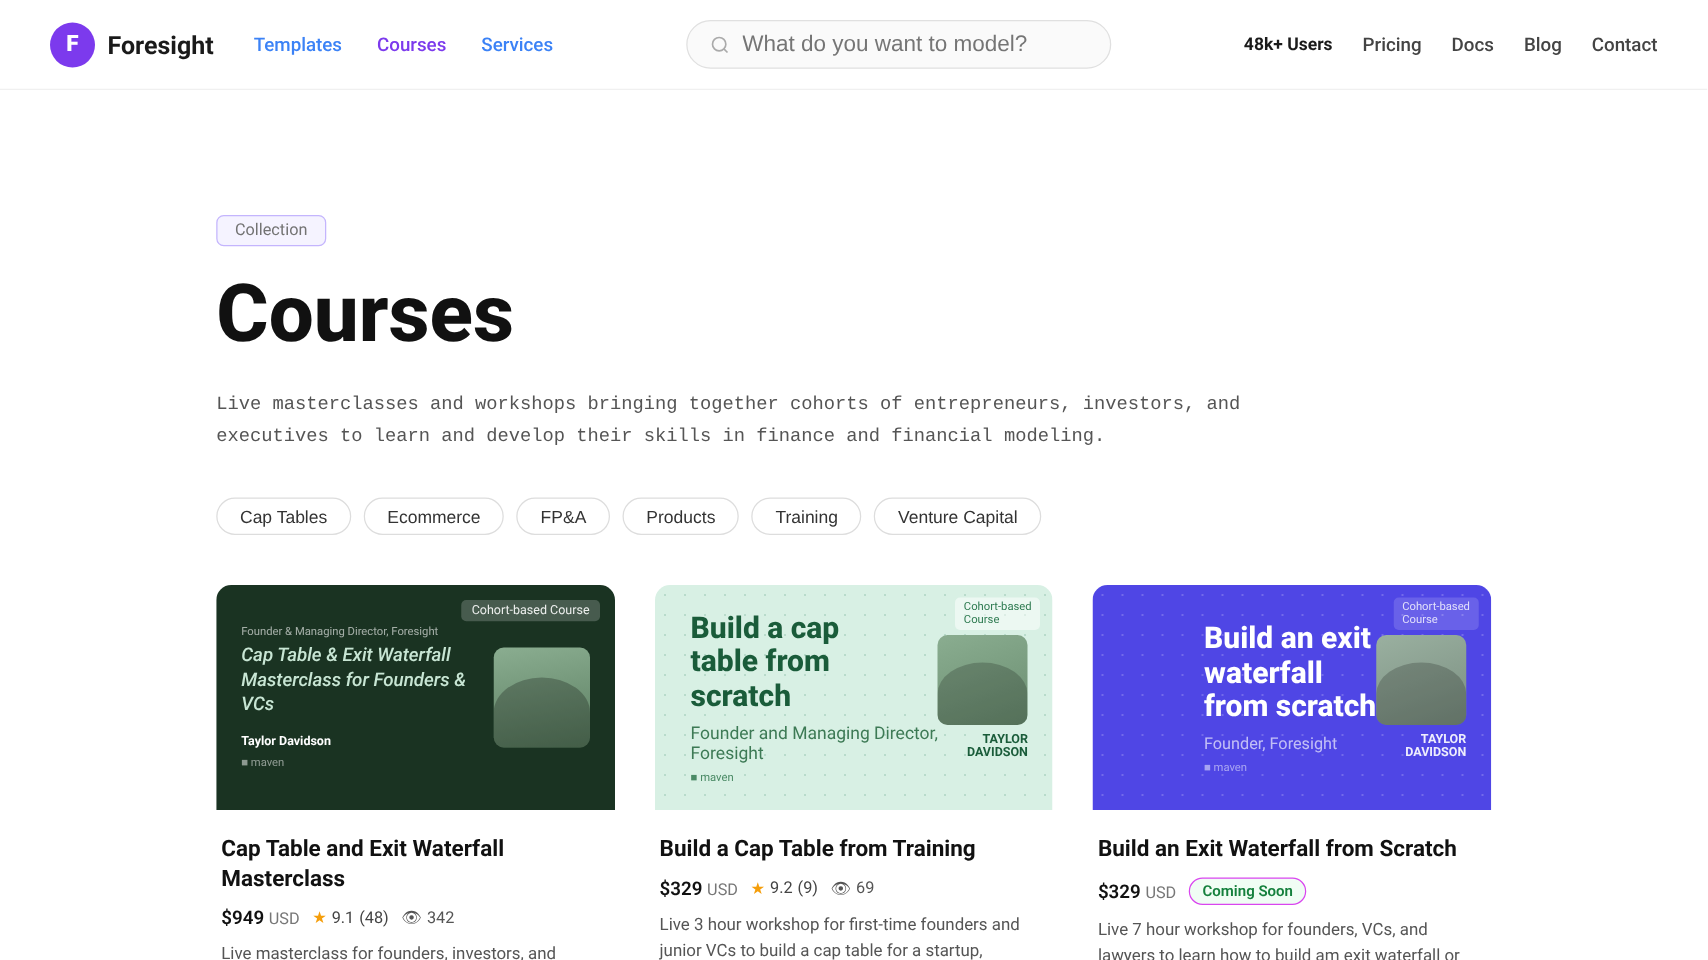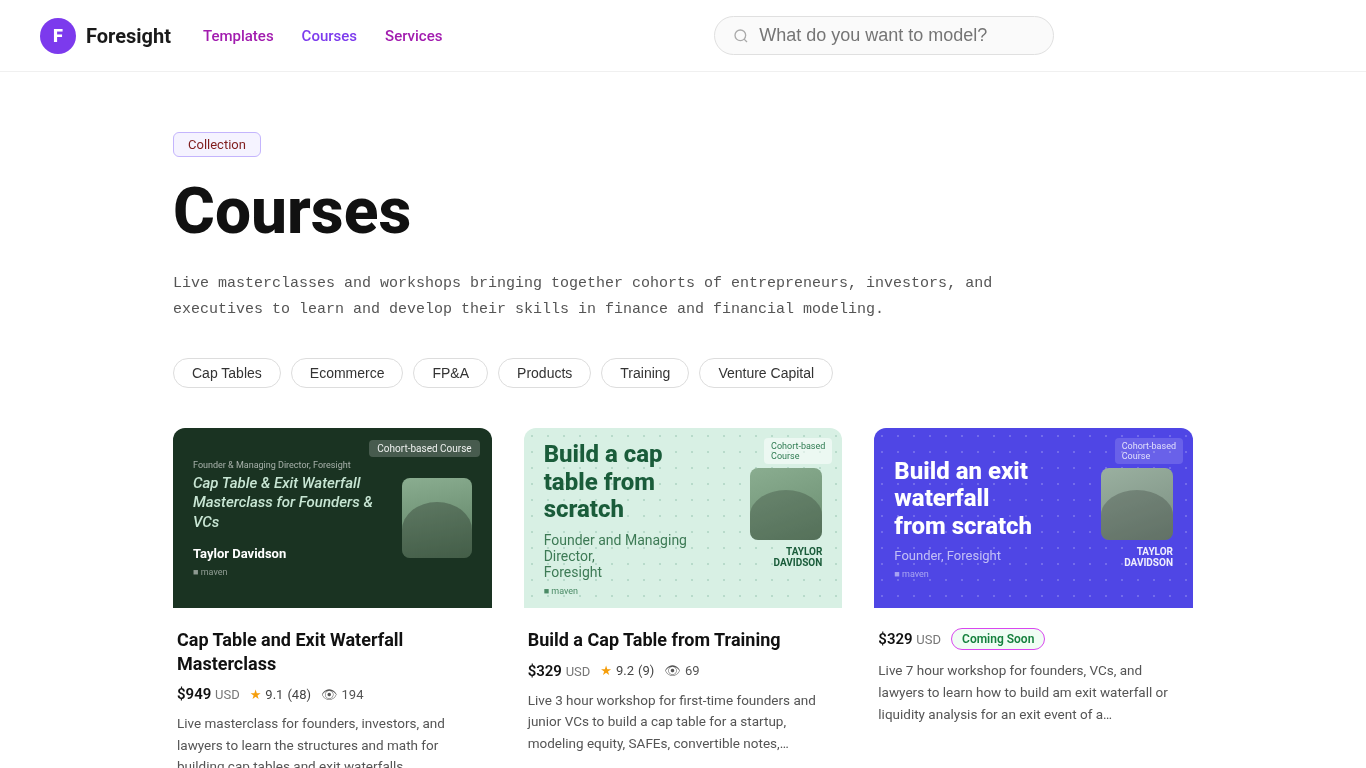--- a/index.html
+++ b/index.html
@@ -17,21 +17,21 @@
       font-weight: 700; font-size: 20px; color: #1a1a1a;
       text-decoration: none; margin-right: 32px;
     }
     .logo-icon {
       width: 36px; height: 36px; border-radius: 50%;
       background: #7c3aed; display: flex; align-items: center; justify-content: center;
       color: #fff; font-weight: 900; font-size: 18px;
     }
     .nav-links { display: flex; gap: 28px; align-items: center; }
     .nav-links a {
-      font-size: 15px; color: #a21caf; text-decoration: none; font-weight: 500;
+      font-size: 15px; color: #3b82f6; text-decoration: none; font-weight: 500;
     }
     .nav-links a.active { color: #7c3aed; }
     .nav-search {
       margin: 0 auto;
       display: flex; align-items: center;
       border: 1px solid #e0e0e0; border-radius: 24px;
       padding: 8px 18px; gap: 10px; width: 340px;
       background: #fafafa;
     }
     .nav-search input {
@@ -45,23 +45,23 @@
     }
     .nav-right a {
       font-size: 15px; color: #444; text-decoration: none; font-weight: 500;
     }
 
     
     main { max-width: 1100px; margin: 0 auto; padding: 60px 40px 40px; }
 
     .collection-badge {
       display: inline-block;
-      border: 1px solid #c4b5fd; color: #7f1d1d;
+      border: 1px solid #c4b5fd; color: #737373;
       font-size: 13px; padding: 4px 14px; border-radius: 6px;
-      margin-bottom: 20px; background: #f5f3ff;
+      margin-bottom: 20px; background: #f5f3ff; margin-top: 40px;
     }
     .page-title {
       font-size: 64px; font-weight: 800; color: #111;
       line-height: 1.1; margin-bottom: 24px;
     }
     .page-description {
       font-size: 15px; color: #555; line-height: 1.7;
       max-width: 820px; font-family: 'Courier New', monospace;
       margin-bottom: 36px;
     }
@@ -93,22 +93,22 @@
       display: flex; align-items: center; justify-content: center;
       position: relative; overflow: hidden;
     }
     .card-image-blue {
       background: #4f46e5;
       width: 100%; height: 180px;
       display: flex; align-items: center; justify-content: center;
       position: relative; overflow: hidden;
     }
     .card-image-inner {
-      padding: 20px; display: flex; align-items: center; justify-content: space-between;
-      width: 100%; height: 100%; gap: 27px;
+      padding: 20px; display: flex; align-items: center; justify-content: flex-end;
+      width: 100%; height: 100%;
     }
     .card-badge {
       position: absolute; top: 12px; right: 12px;
       font-size: 10px; background: rgba(255,255,255,0.2);
       color: rgba(255,255,255,0.9); padding: 3px 8px; border-radius: 4px;
       white-space: nowrap;
     }
 
     .card-body { padding: 20px 4px 10px; }
     .card-name { font-size: 18px; font-weight: 700; color: #111; line-height: 1.3; margin-bottom: 10px; }
@@ -156,20 +156,27 @@
     <a href="#" class="active">Courses</a>
     <a href="#">Services</a>
   </div>
   <div class="nav-search">
     <svg class="search-icon-svg" width="16" height="16" viewBox="0 0 24 24" fill="none" stroke="#aaa" stroke-width="2">
       <circle cx="11" cy="11" r="8"></circle>
         <path d="m21 21-4.35-4.35"></path>
     </svg>
     <input type="text" placeholder="What do you want to model?" style="">
   </div>
+  <div class="nav-right">
+    <span class="users-badge">48k+ Users</span>
+    <a href="#">Pricing</a>
+    <a href="#">Docs</a>
+    <a href="#">Blog</a>
+    <a href="#">Contact</a>
+  </div>
 </nav>
 
 <main>
   <span class="collection-badge">Collection</span>
   <h1 class="page-title">Courses</h1>
   <p class="page-description">Live masterclasses and workshops bringing together cohorts of entrepreneurs, investors,
 and executives to learn and develop their skills in finance and financial modeling.</p>
 
   
   <div class="filter-tags">
@@ -184,21 +191,21 @@
   
   <div class="cards-grid">
 
     <div class="card">
       <div class="card-image-dark">
         <div class="card-badge">Cohort-based Course</div>
         <div class="card-image-inner">
           <div>
             <div style="font-size:9px;color:rgba(255,255,255,0.6);margin-bottom:4px;">Founder &amp; Managing Director, Foresight</div>
             <div style="font-style:italic;font-size:15px;color:#c8e6d4;font-weight:500;line-height:1.3;">Cap Table &amp; Exit Waterfall<br><em>Masterclass for Founders &amp; VCs</em></div>
-            <div style="margin-top:14px;font-size:13px;font-weight:700;color:#fff;">Taylor Davidson</div>
+            <div style="margin-top:14px;font-size:10px;font-weight:700;color:#fff;">Taylor Davidson</div>
             <div style="font-size:9px;color:rgba(255,255,255,0.5);margin-top:6px;">■ maven</div>
           </div>
           <div style="width:80px;height:80px;border-radius:8px;background:linear-gradient(170deg,#8aad90 0%,#5a7d60 100%);overflow:hidden;display:flex;align-items:flex-end;">
             <div style="width:100%;height:70%;background:rgba(0,0,0,0.25);border-radius:50% 50% 0 0;"></div>
           </div>
         </div>
       </div>
       <div class="card-body">
         <div class="card-name">Cap Table and Exit Waterfall Masterclass</div>
         <div class="card-price-row">
@@ -206,21 +213,21 @@
             <span>$949</span>
             <span class="price-usd">USD</span>
           </span>
           <span class="rating">
             <span class="star">★</span>
             <span>9.1</span>
             <span>(48)</span>
           </span>
           <span class="viewers">
             <span class="eye-icon">👁</span>
-            <span>194</span>
+            <span>342</span>
           </span>
         </div>
         <p class="card-desc">Live masterclass for founders, investors, and lawyers to learn the structures and math for building cap tables and exit waterfalls.</p>
       </div>
     </div>
 
     <div class="card">
       <div class="card-image-light" style="background:#d8f0e4;position:relative;">
         <div class="dots-pattern"></div>
         <div style="position:absolute;top:10px;right:10px;font-size:9px;color:#2d7a50;background:rgba(255,255,255,0.5);padding:3px 7px;border-radius:4px;z-index:1;">Cohort-based<br>Course</div>
@@ -271,20 +278,21 @@
           </div>
           <div style="display:flex;flex-direction:column;align-items:flex-end;gap:6px;">
             <div style="width:72px;height:72px;border-radius:8px;background:linear-gradient(160deg,#9ab0a0 0%,#7a8e80 100%);overflow:hidden;display:flex;align-items:flex-end;">
               <div style="width:100%;height:70%;background:rgba(0,0,0,0.2);border-radius:50% 50% 0 0;"></div>
             </div>
             <div style="font-size:10px;font-weight:700;color:rgba(255,255,255,0.9);text-align:right;">TAYLOR<br>DAVIDSON</div>
           </div>
         </div>
       </div>
       <div class="card-body">
+        <div class="card-name">Build an Exit Waterfall from Scratch</div>
         <div class="card-price-row">
           <span class="card-price">
             <span>$329</span>
             <span class="price-usd">USD</span>
           </span>
           <span class="coming-soon">Coming Soon</span>
         </div>
         <p class="card-desc">Live 7 hour workshop for founders, VCs, and lawyers to learn how to build am exit waterfall or liquidity analysis for an exit event of a…</p>
       </div>
     </div>

